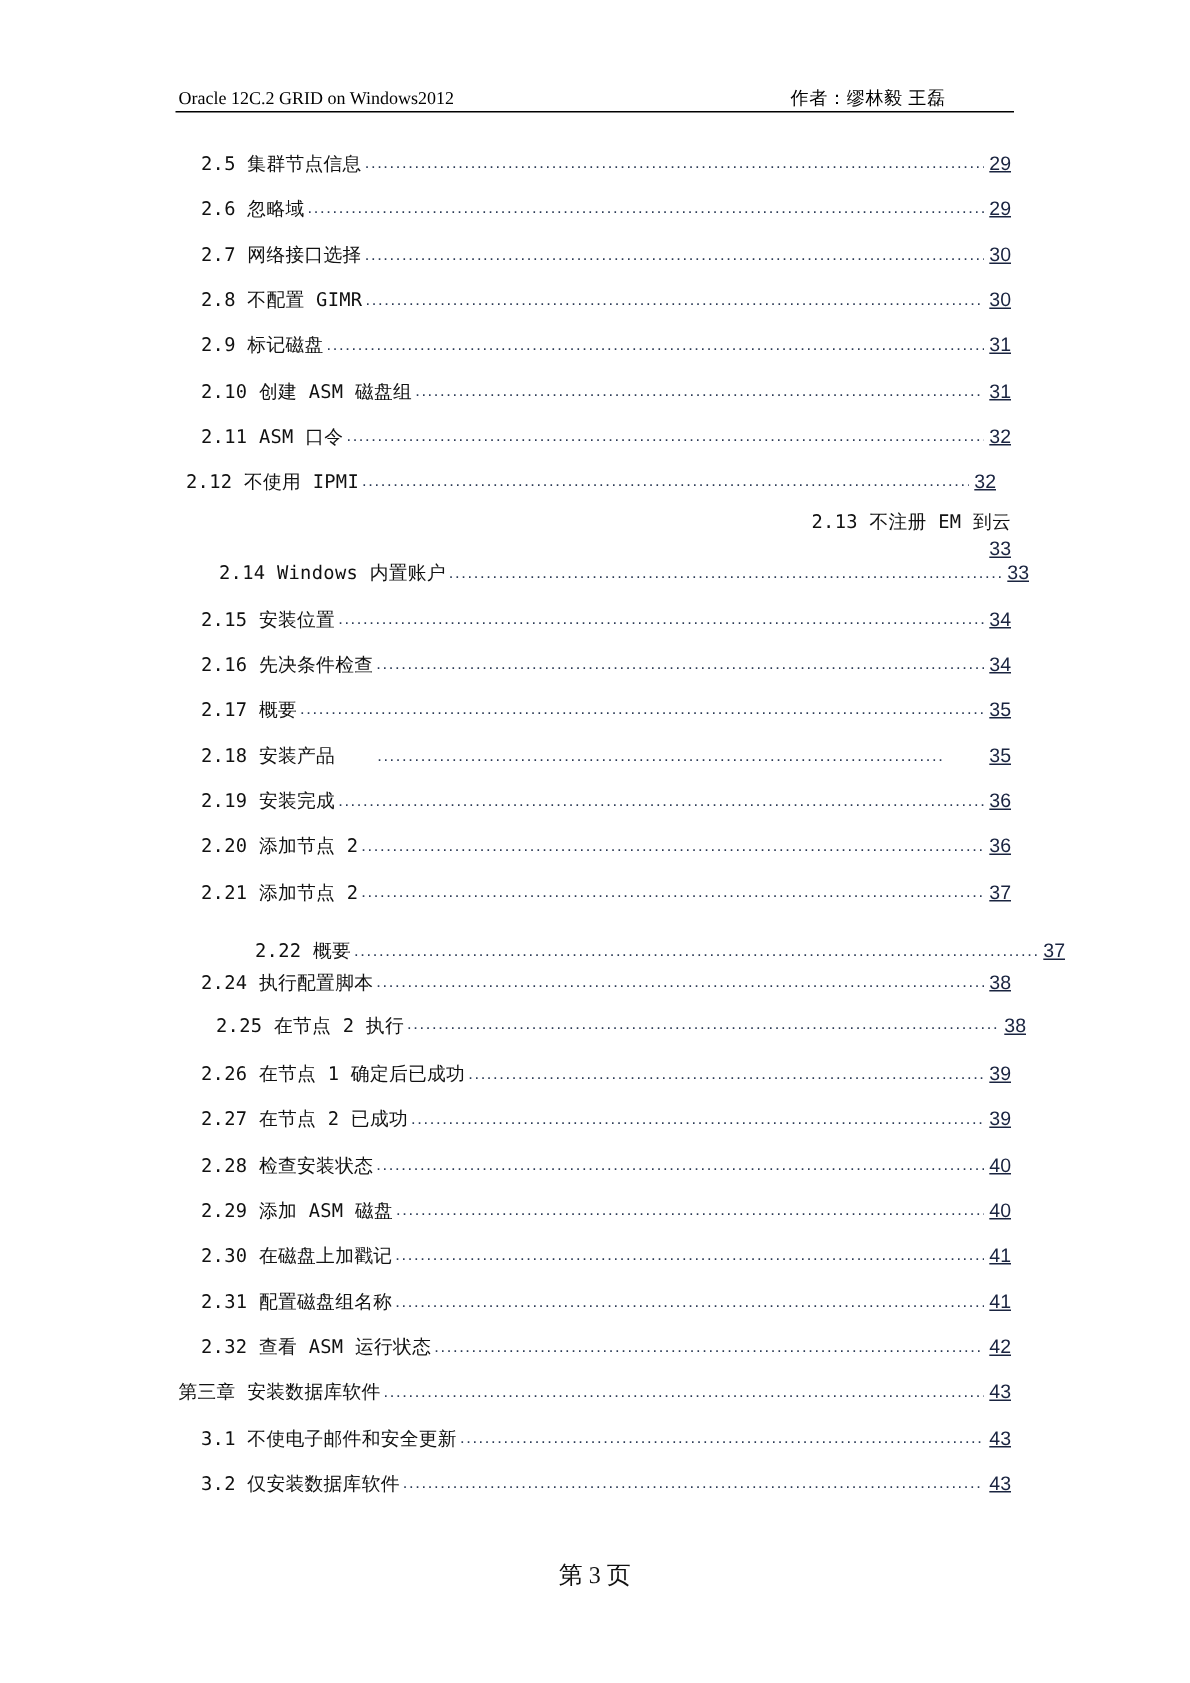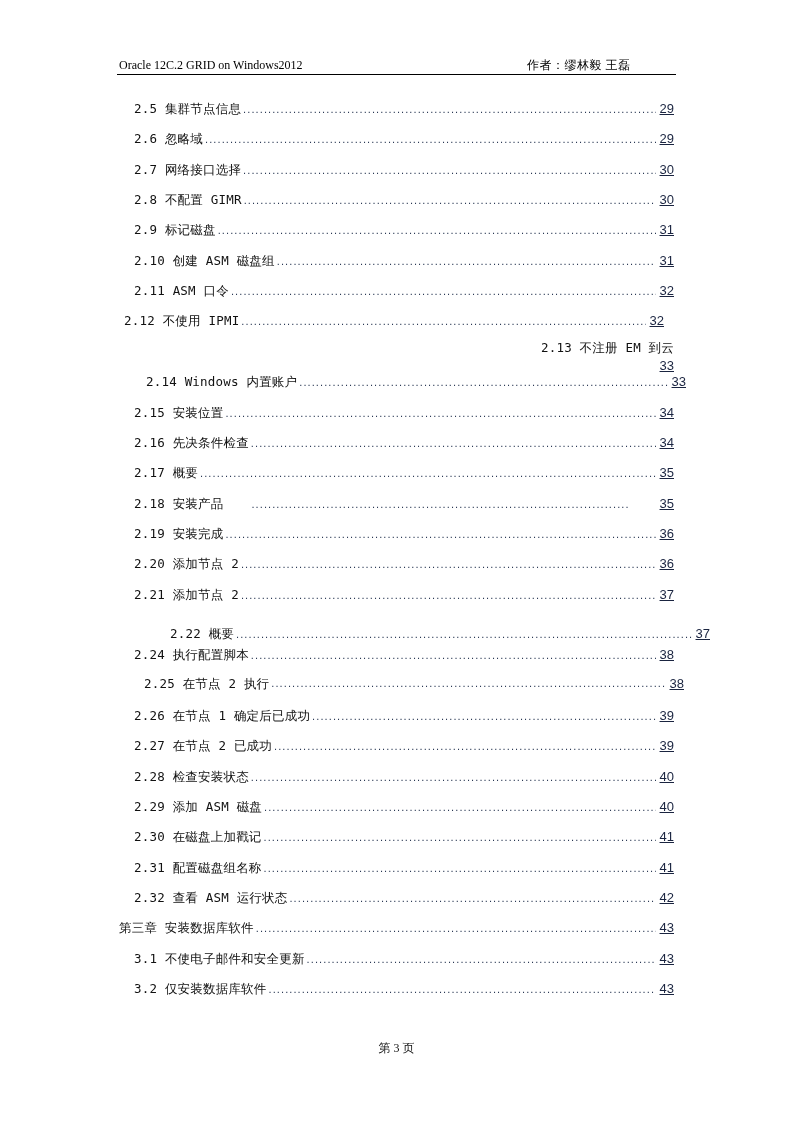--- a/index.html
+++ b/index.html
@@ -83,21 +83,21 @@
       text-align: right;
       text-decoration: underline;
     }
     .footer {
       position: absolute;
       left: 0;
       width: 793px;
       top: 1040px;
       text-align: center;
       font-family: "Liberation Serif", "DejaVu Serif", serif;
-      font-size: 12px;
+      font-size: 16px;
       color: #111;
     }
   </style>
 </head>
 <body>
 
 <div class="header">
   <span class="title">Oracle 12C.2 GRID on Windows2012</span>
   <span class="author">作者：缪林毅 王磊</span>
 </div>

